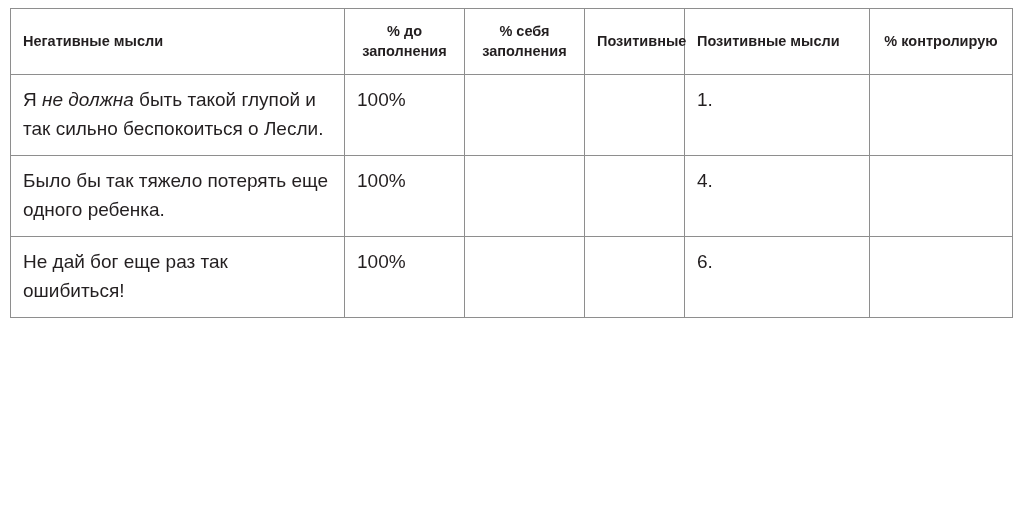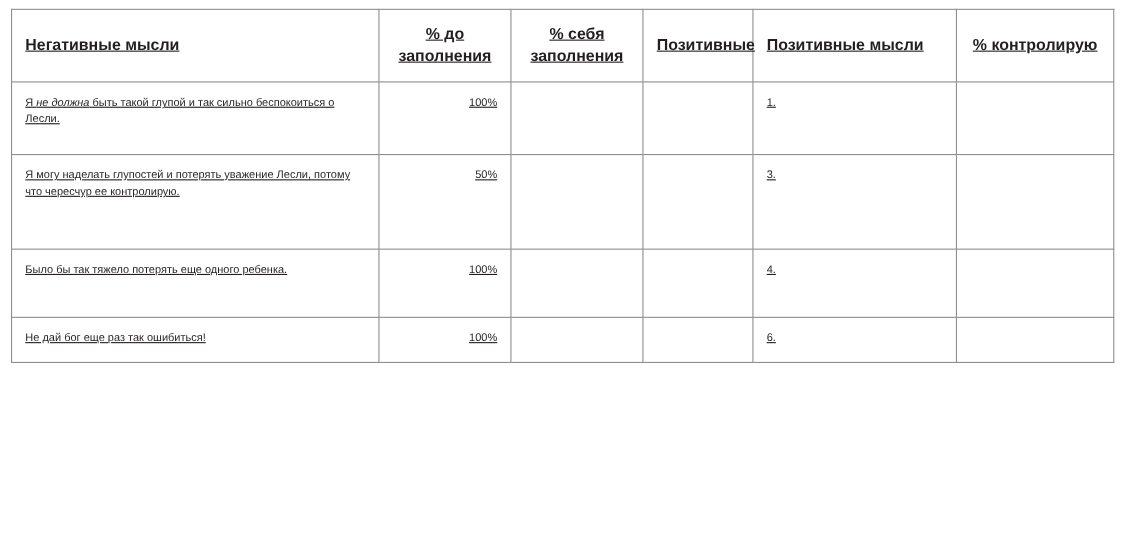--- a/index.html
+++ b/index.html
@@ -13,21 +13,20 @@
     font-family: "Liberation Sans", sans-serif;
     color: #231f20;
     overflow: hidden;
   }
   .sheet {
     width: 1022px;
     height: 505px;
     position: relative;
     box-sizing: border-box;
     padding: 8px 10px 0 10px;
-    text-decoration: underline;
   }
   table.worksheet {
     width: 1002px;
     border-collapse: collapse;
     table-layout: fixed;
   }
   table.worksheet col.c0 { width: 334px; }
   table.worksheet col.c1 { width: 120px; }
   table.worksheet col.c2 { width: 120px; }
   table.worksheet col.c3 { width: 100px; }
@@ -48,29 +47,29 @@
     vertical-align: middle;
     padding-top: 10px;
     padding-bottom: 10px;
     height: 66px;
     color: #231f20;
   }
   .th-left { text-align: left; }
   .th-center { text-align: center; }
 
   table.worksheet tbody td {
-    font-size: 10px;
+    font-size: 19px;
     line-height: 1.5;
     margin-left: 44px;
   }
   td.thought {
     text-align: left;
   }
   td.pct {
-    text-align: right;
+    text-align: left;
     padding-top: 12px;
   }
   td.blank {
     text-align: center;
   }
   td.positive {
     text-align: left;
     padding-left: 13px;
   }
   .r0 td { height: 66px; }
@@ -107,28 +106,20 @@
     </thead>
     <tbody>
       <tr class="r0">
         <td class="thought"><span>Я </span><span class="ital">не должна</span><span> быть такой глупой и так сильно беспокоиться о Лесли.</span></td>
         <td class="pct">100%</td>
         <td class="blank"></td>
         <td class="blank"></td>
         <td class="positive">1.</td>
         <td class="blank"></td>
       </tr>
-      <tr class="r2">
-        <td class="thought"><span>Я могу наделать глупостей и потерять уважение Лесли, потому что чересчур ее контролирую.</span></td>
-        <td class="pct">50%</td>
-        <td class="blank"></td>
-        <td class="blank"></td>
-        <td class="positive">3.</td>
-        <td class="blank"></td>
-      </tr>
       <tr class="r3">
         <td class="thought"><span>Было бы так тяжело потерять еще одного ребенка.</span></td>
         <td class="pct">100%</td>
         <td class="blank"></td>
         <td class="blank"></td>
         <td class="positive">4.</td>
         <td class="blank"></td>
       </tr>
       <tr class="r5">
         <td class="thought"><span>Не дай бог еще раз так ошибиться!</span></td>

